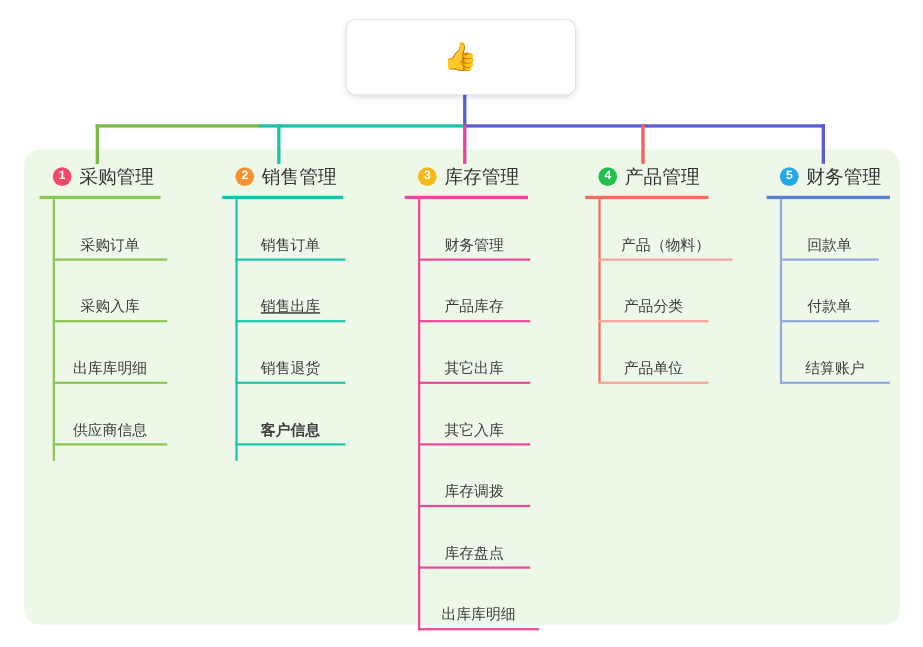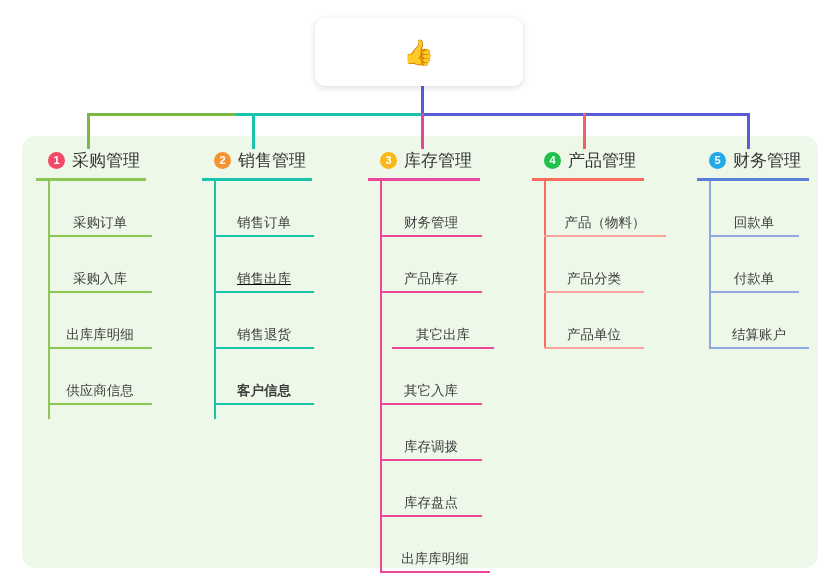--- a/index.html
+++ b/index.html
@@ -219,21 +219,21 @@
   <div class="items" style="height:392px;">
     <div class="spine" style="height:392px; background:#ec4899;"></div>
     <div class="item" style="height:56px; width:102px;">
       <span class="item-label">财务管理</span>
       <span class="item-rule" style="width:102px; background:#ec4899;"></span>
     </div>
     <div class="item" style="height:56px; width:102px;">
       <span class="item-label">产品库存</span>
       <span class="item-rule" style="width:102px; background:#ec4899;"></span>
     </div>
-    <div class="item" style="height:56px; width:102px;margin-left:12px;">
+    <div class="item" style="height:56px; width:102px;">
       <span class="item-label">其它出库</span>
       <span class="item-rule" style="width:102px; background:#ec4899;"></span>
     </div>
     <div class="item" style="height:56px; width:102px;">
       <span class="item-label">其它入库</span>
       <span class="item-rule" style="width:102px; background:#ec4899;"></span>
     </div>
     <div class="item" style="height:56px; width:102px;">
       <span class="item-label">库存调拨</span>
       <span class="item-rule" style="width:102px; background:#ec4899;"></span>

